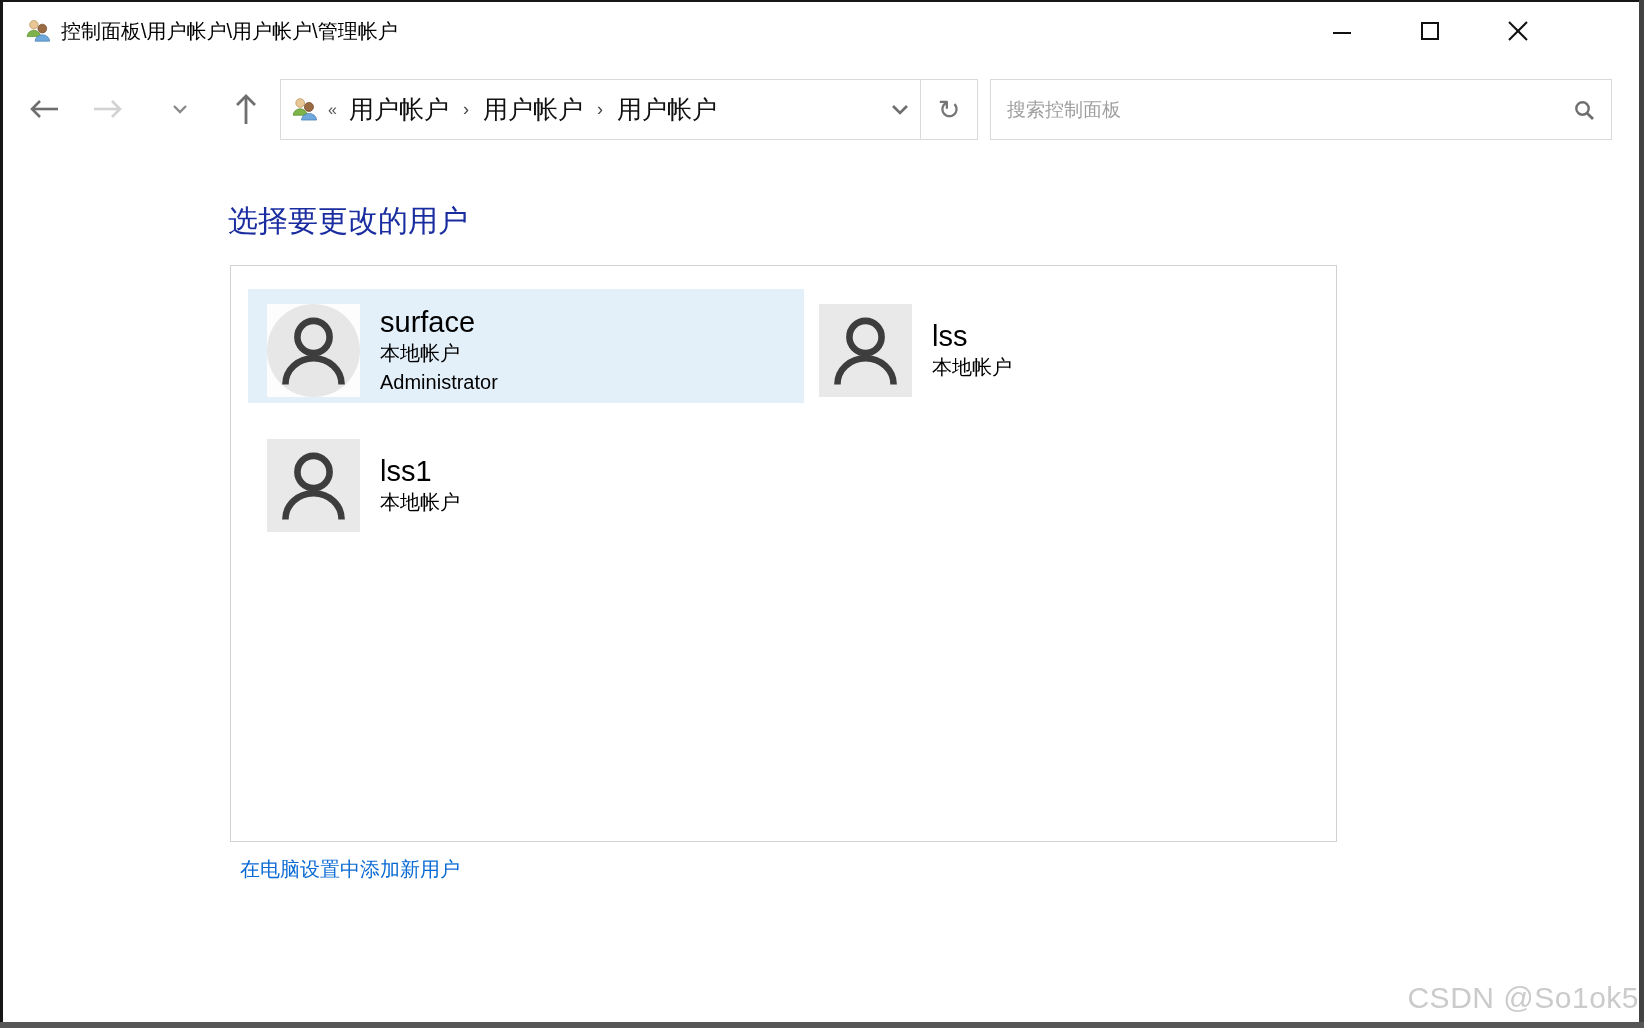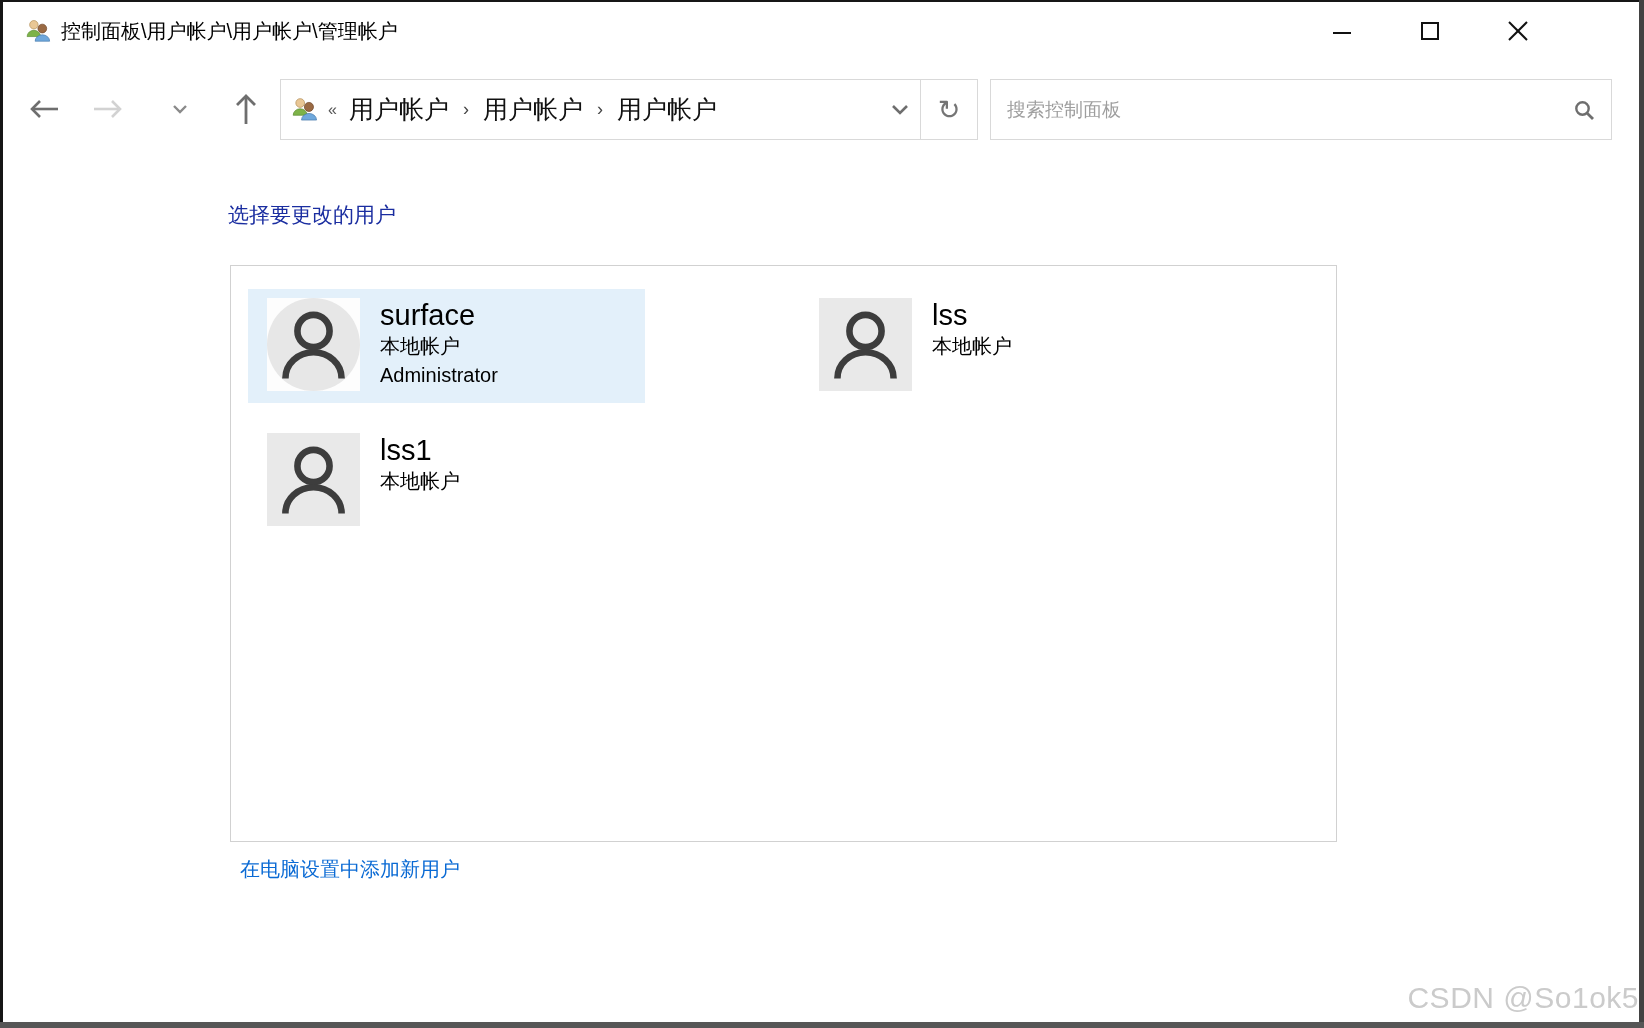--- a/index.html
+++ b/index.html
@@ -42,26 +42,26 @@
                  font-size:27px; color:#757575; }
 
   .search-box { position:absolute; left:990px; top:79px; width:622px; height:61px;
                 border:1px solid #d9d9d9; background:#fff; display:flex; align-items:center; padding:0 16px; }
   .search-input { flex:1; border:none; outline:none; font-size:19px; color:#222;
                   font-family:"Liberation Sans", sans-serif; background:transparent; }
   .search-input::placeholder { color:#9e9e9e; opacity:1; }
   .search-icon { flex:0 0 auto; margin-left:10px; }
 
   
-  .page-heading { position:absolute; left:228px; top:201px; font-size:21px; font-weight:400; }
+  .page-heading { position:absolute; left:228px; top:201px; font-size:30px; font-weight:400; }
   .user-box { position:absolute; left:230px; top:265px; width:1107px; height:577px;
               border:1px solid #d1d1d1; background:#fff;
               padding:23px 0 0 17px; display:grid; grid-template-columns:552px 552px;
               grid-auto-rows:114px; row-gap:21px; align-content:start; }
-  .user-tile { width:397px; height:114px; display:flex; align-items:flex-start;
+  .user-tile { width:556px; height:114px; display:flex; align-items:center;
                padding:9px 0 0 19px; cursor:default; }
   .user-tile.selected { background:var(--sel-bg, #e3f0fa); }
   .avatar { position:relative; width:93px; height:93px; flex:0 0 auto; }
   .avatar.framed { background:#fdfdfd; }
   .avatar .disc { position:absolute; inset:0; border-radius:50%; background:#e7e7e7; }
   .avatar.flat { background:#e9e9e9; }
   .avatar svg { position:absolute; left:0; top:0; width:93px; height:93px; }
   .user-text { margin-left:20px; padding-top:1px; }
   .user-name { font-size:29px; line-height:33px; color:#000; }
   .user-line { font-size:20px; line-height:29px; color:#000000; }

